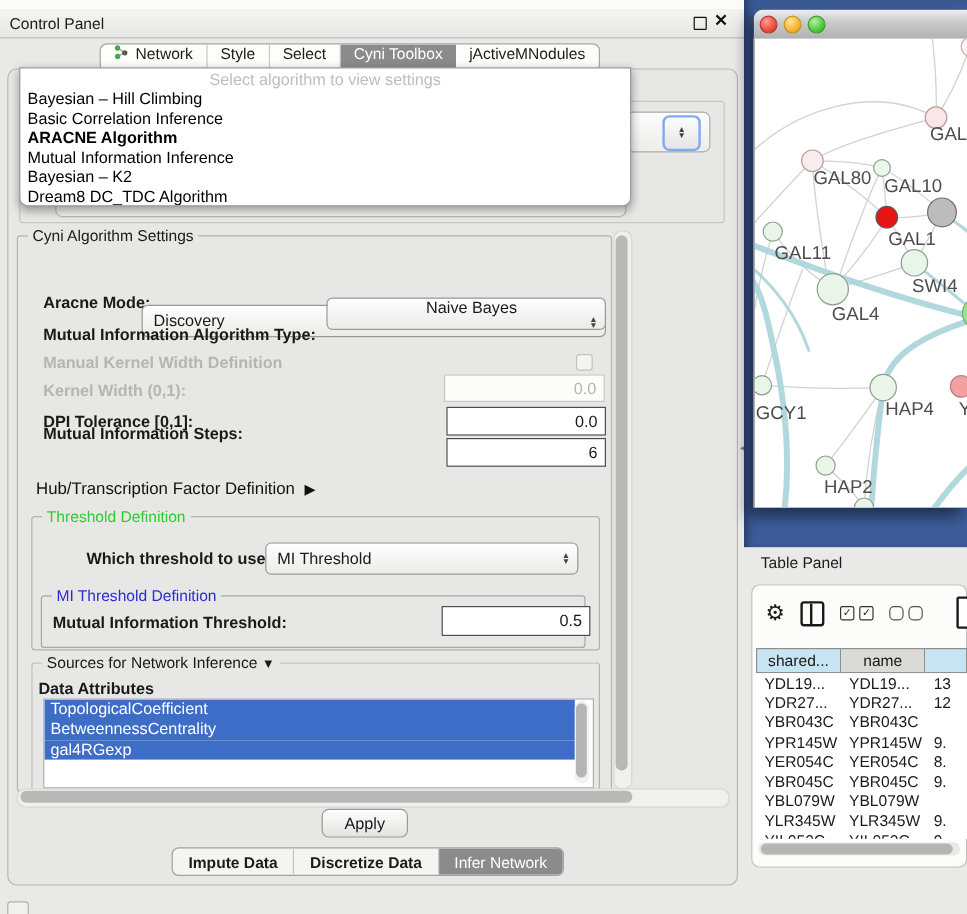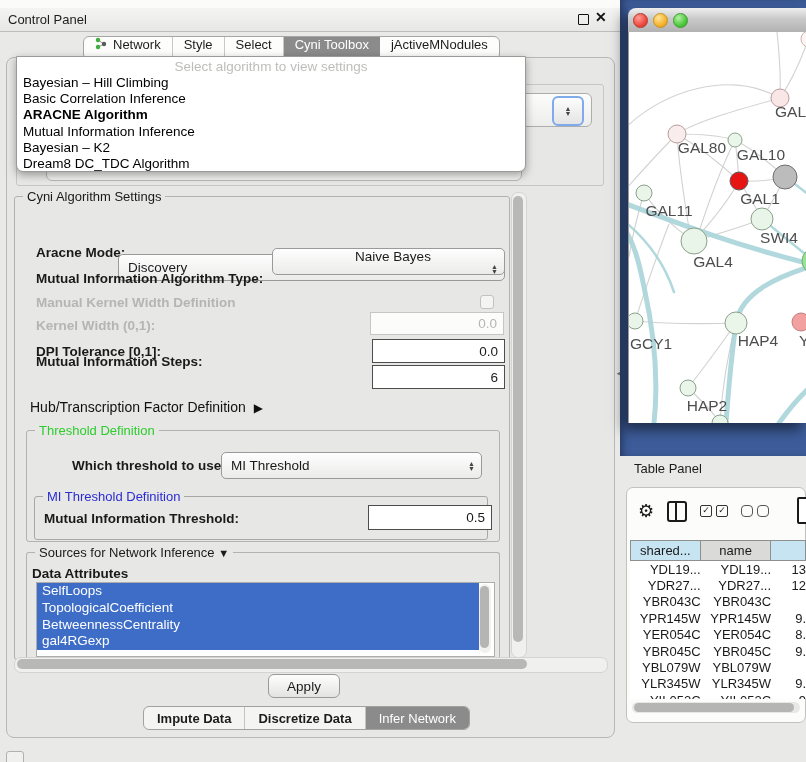--- a/index.html
+++ b/index.html
@@ -112,21 +112,21 @@
   .cbx.empty{border-color:#555;border-radius:4px;}
   .pair{display:flex;gap:4px;}
   .file-ic{position:absolute;left:797px;top:497px;width:14px;height:23px;border:2px solid #1a1a1a;border-radius:2px;background:#fff;}
 
   .tbl{left:630px;top:540px;width:176px;height:174px;overflow:hidden;}
   .tbl-head{display:flex;height:21px;}
   .th{border:1px solid #8f8f8d;border-left:none;font-size:13px;display:flex;align-items:center;
       justify-content:center;box-sizing:border-box;}
   .th:first-child{border-left:1px solid #8f8f8d;}
   .tbl-rows{position:relative;width:176px;height:138px;overflow:hidden;background:#fff;}
-  .tr{display:flex;height:16.4px;align-items:center;text-align:right;}
+  .tr{display:flex;height:16.4px;align-items:center;}
   .td{font-size:13px;padding-left:7px;white-space:nowrap;overflow:hidden;box-sizing:border-box;}
   .tp-hscroll{left:632px;top:702px;width:168px;height:11px;background:#e8e8e7;border-radius:6px;}
   .tp-hthumb{position:absolute;left:2px;top:1px;width:160px;height:9px;background:#b5b5b3;border-radius:5px;}
 
   svg text{font-family:"Liberation Sans",sans-serif;fill:#4d4d4d;font-size:15.5px;}
 </style>
 </head>
 <body>
 
 <div id="app">
@@ -241,21 +241,20 @@
   <span class="lbl" style="left:44px;top:511px;">Mutual Information Threshold:</span>
   <div class="field" style="left:368px;top:505px;width:116px;height:23px;">
     <span>0.5</span>
   </div>
 
   <div class="groupbox" style="left:26px;top:552px;width:472px;height:112px;border-bottom:none;">
     <span class="legend"><span>Sources for Network Inference</span> <span style="font-size:11px;">▼</span></span>
   </div>
   <span class="lbl" style="left:32px;top:566px;">Data Attributes</span>
   <div class="attr-list" id="attr-list">
-      <div class="attr-item">SelfLoops</div>
       <div class="attr-item">TopologicalCoefficient</div>
       <div class="attr-item">BetweennessCentrality</div>
       <div class="attr-item">gal4RGexp</div>
     </div>
   <div class="list-scroll">
       <div class="list-thumb"></div>
     </div>
 
   <div class="abs vscroll">
       <div class="vthumb"></div>

